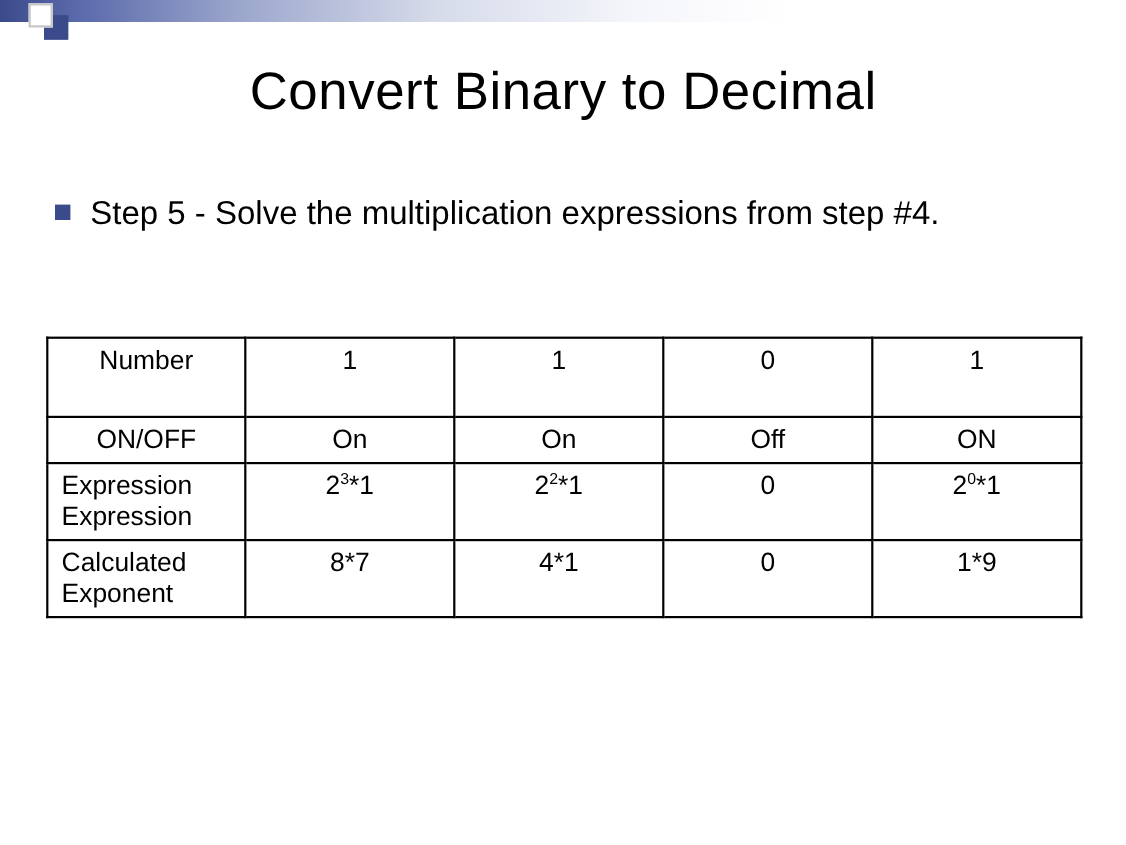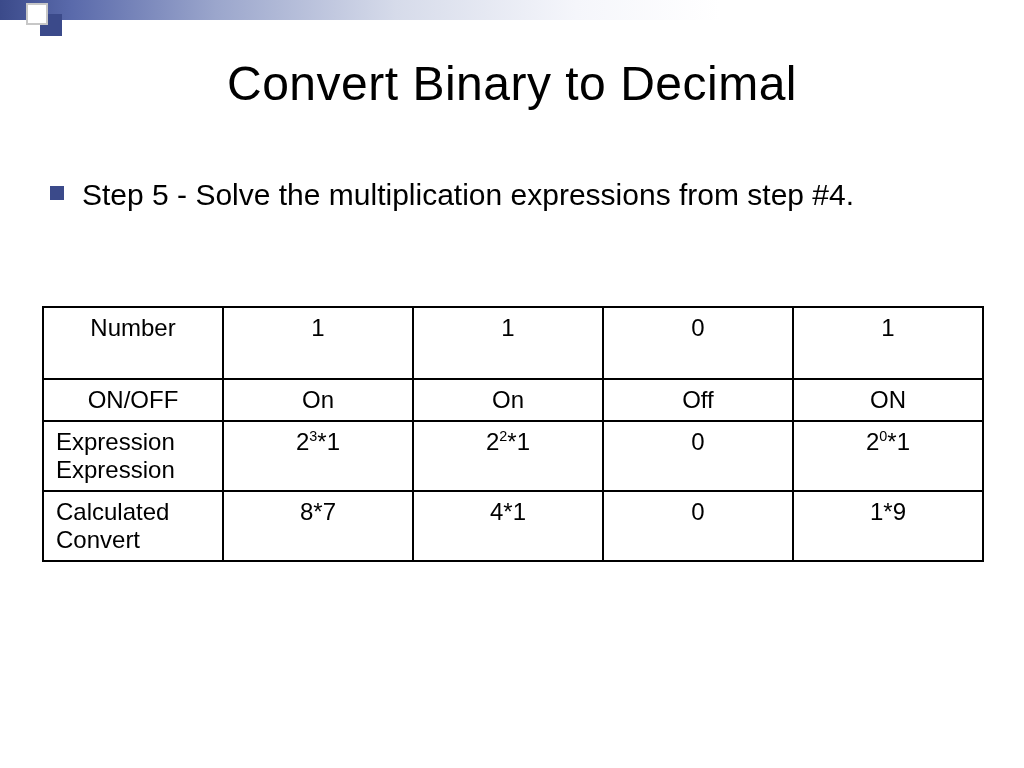--- a/index.html
+++ b/index.html
@@ -69,21 +69,21 @@
     <td class="center">ON</td>
   </tr>
   <tr>
     <td class="left"><span>Expression</span><br><span>Expression</span></td>
     <td class="center">2<sup>3</sup><span>*1</span></td>
     <td class="center">2<sup>2</sup><span>*1</span></td>
     <td class="center">0</td>
     <td class="center">2<sup>0</sup><span>*1</span></td>
   </tr>
   <tr>
-    <td class="left"><span>Calculated</span><br><span>Convert</span></td>
+    <td class="left"><span>Calculated</span><br><span>Exponent</span></td>
     <td class="center">8*7</td>
     <td class="center">4*1</td>
     <td class="center">0</td>
     <td class="center">1*9</td>
   </tr>
 </tbody>
       </table>
 </div>
 
 </div>

